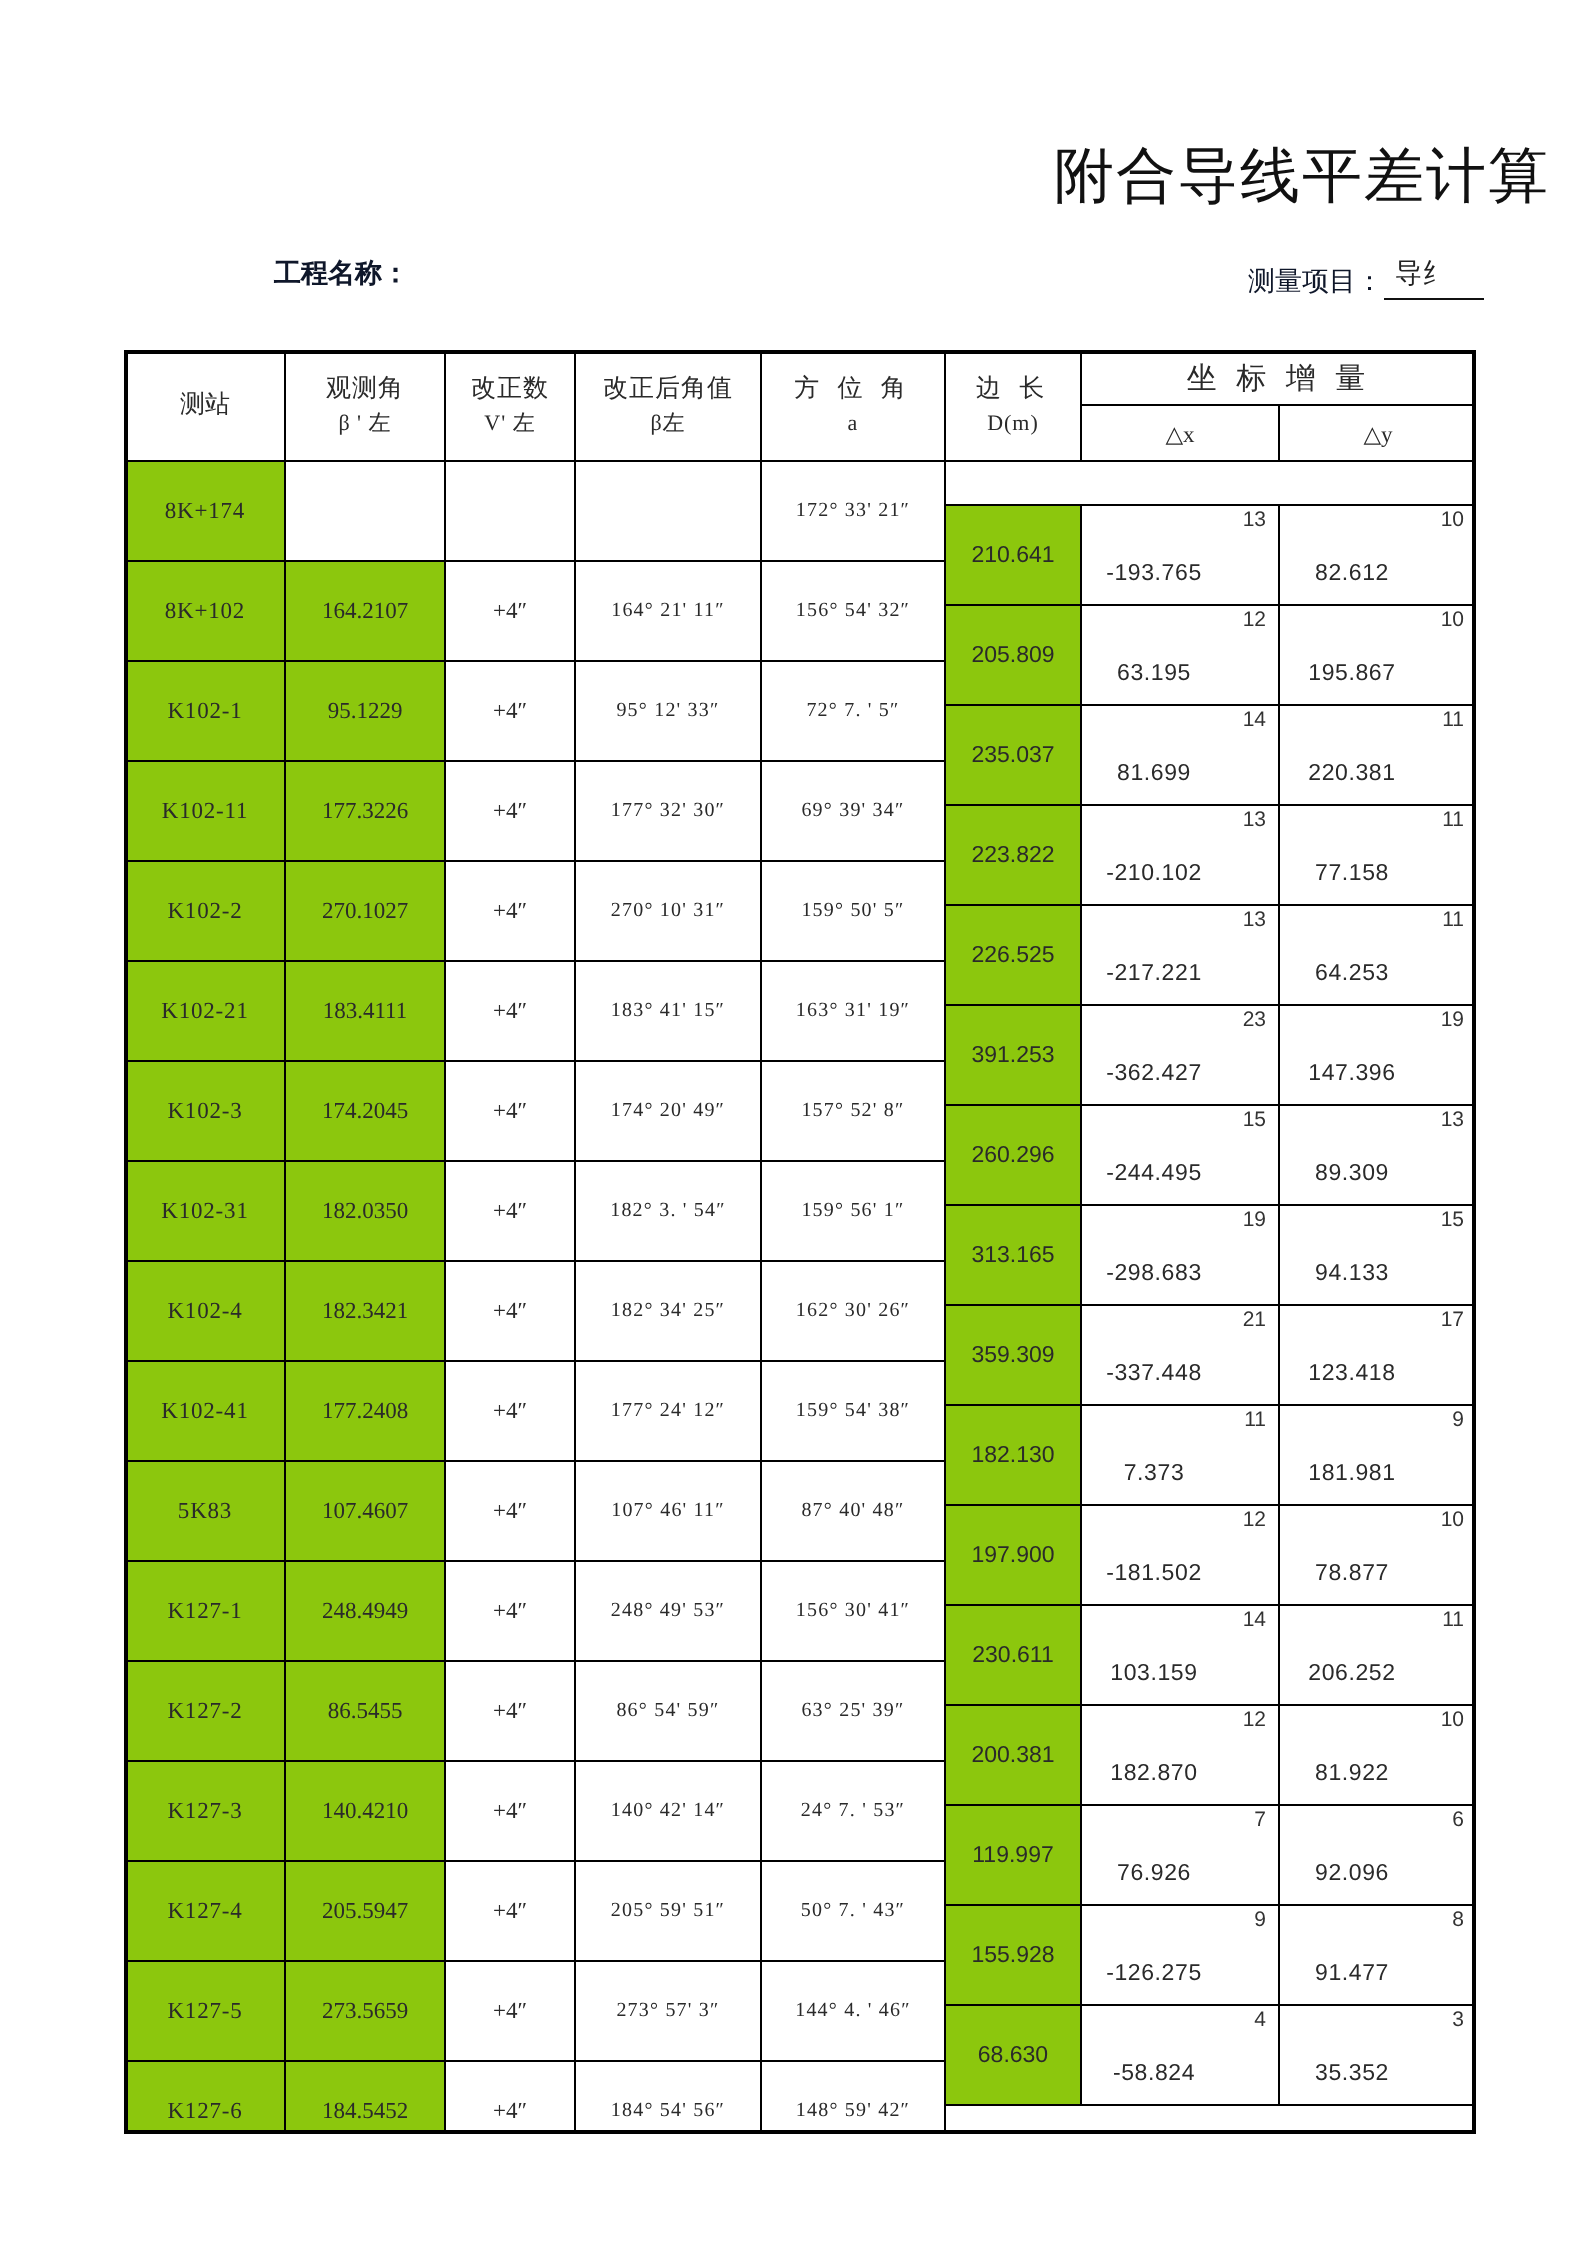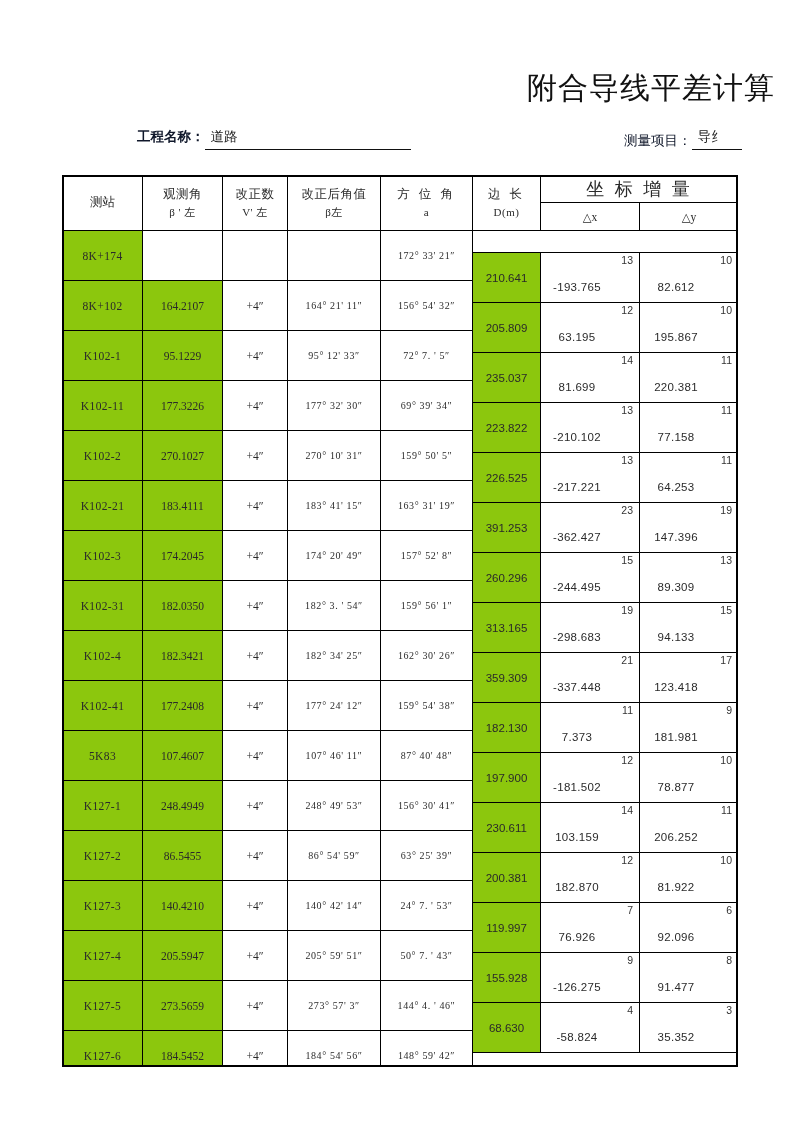--- a/index.html
+++ b/index.html
@@ -109,21 +109,21 @@
   
   .hdr-cell {
     height: 53px;
     font-size: 12.5px;
     line-height: 1.55;
     font-family: "DejaVu Sans", "Liberation Sans", sans-serif;
   }
   .hdr-l1 { display: block; font-size: 12.5px; letter-spacing: .5px; }
   .hdr-l2 { display: block; font-size: 11px; letter-spacing: .5px;
             font-family: "Liberation Serif","DejaVu Serif",serif; }
-  .hdr-span { height: 26px; font-size: 18px; letter-spacing: 3px;
+  .hdr-span { height: 26px; font-size: 15px; letter-spacing: 3px;
               font-family: "DejaVu Sans","Liberation Sans",sans-serif; }
   .hdr-sub { height: 27px; font-size: 11.5px;
              font-family: "Liberation Serif","DejaVu Serif",serif; }
 
   
   td.green {
     background: #8CC70D;
   }
   td.rowcell { height: 49px; }
   td.angle { letter-spacing: .6px; font-size: 10px; }
@@ -182,21 +182,20 @@
   }
 </style>
 </head>
 <body>
 
 <div class="doc-title">附合导线平差计算</div>
 
 <div class="meta-row">
   <div class="meta-left">
     <span class="meta-label">工程名称：</span>
-    <span class="meta-value">道路</span>
   </div>
   <div class="meta-right">
     <span class="meta-label plain">测量项目：</span>
     <span class="meta-value">导纟</span>
   </div>
 </div>
 
 <div class="sheet">
   <div class="clip">
 

